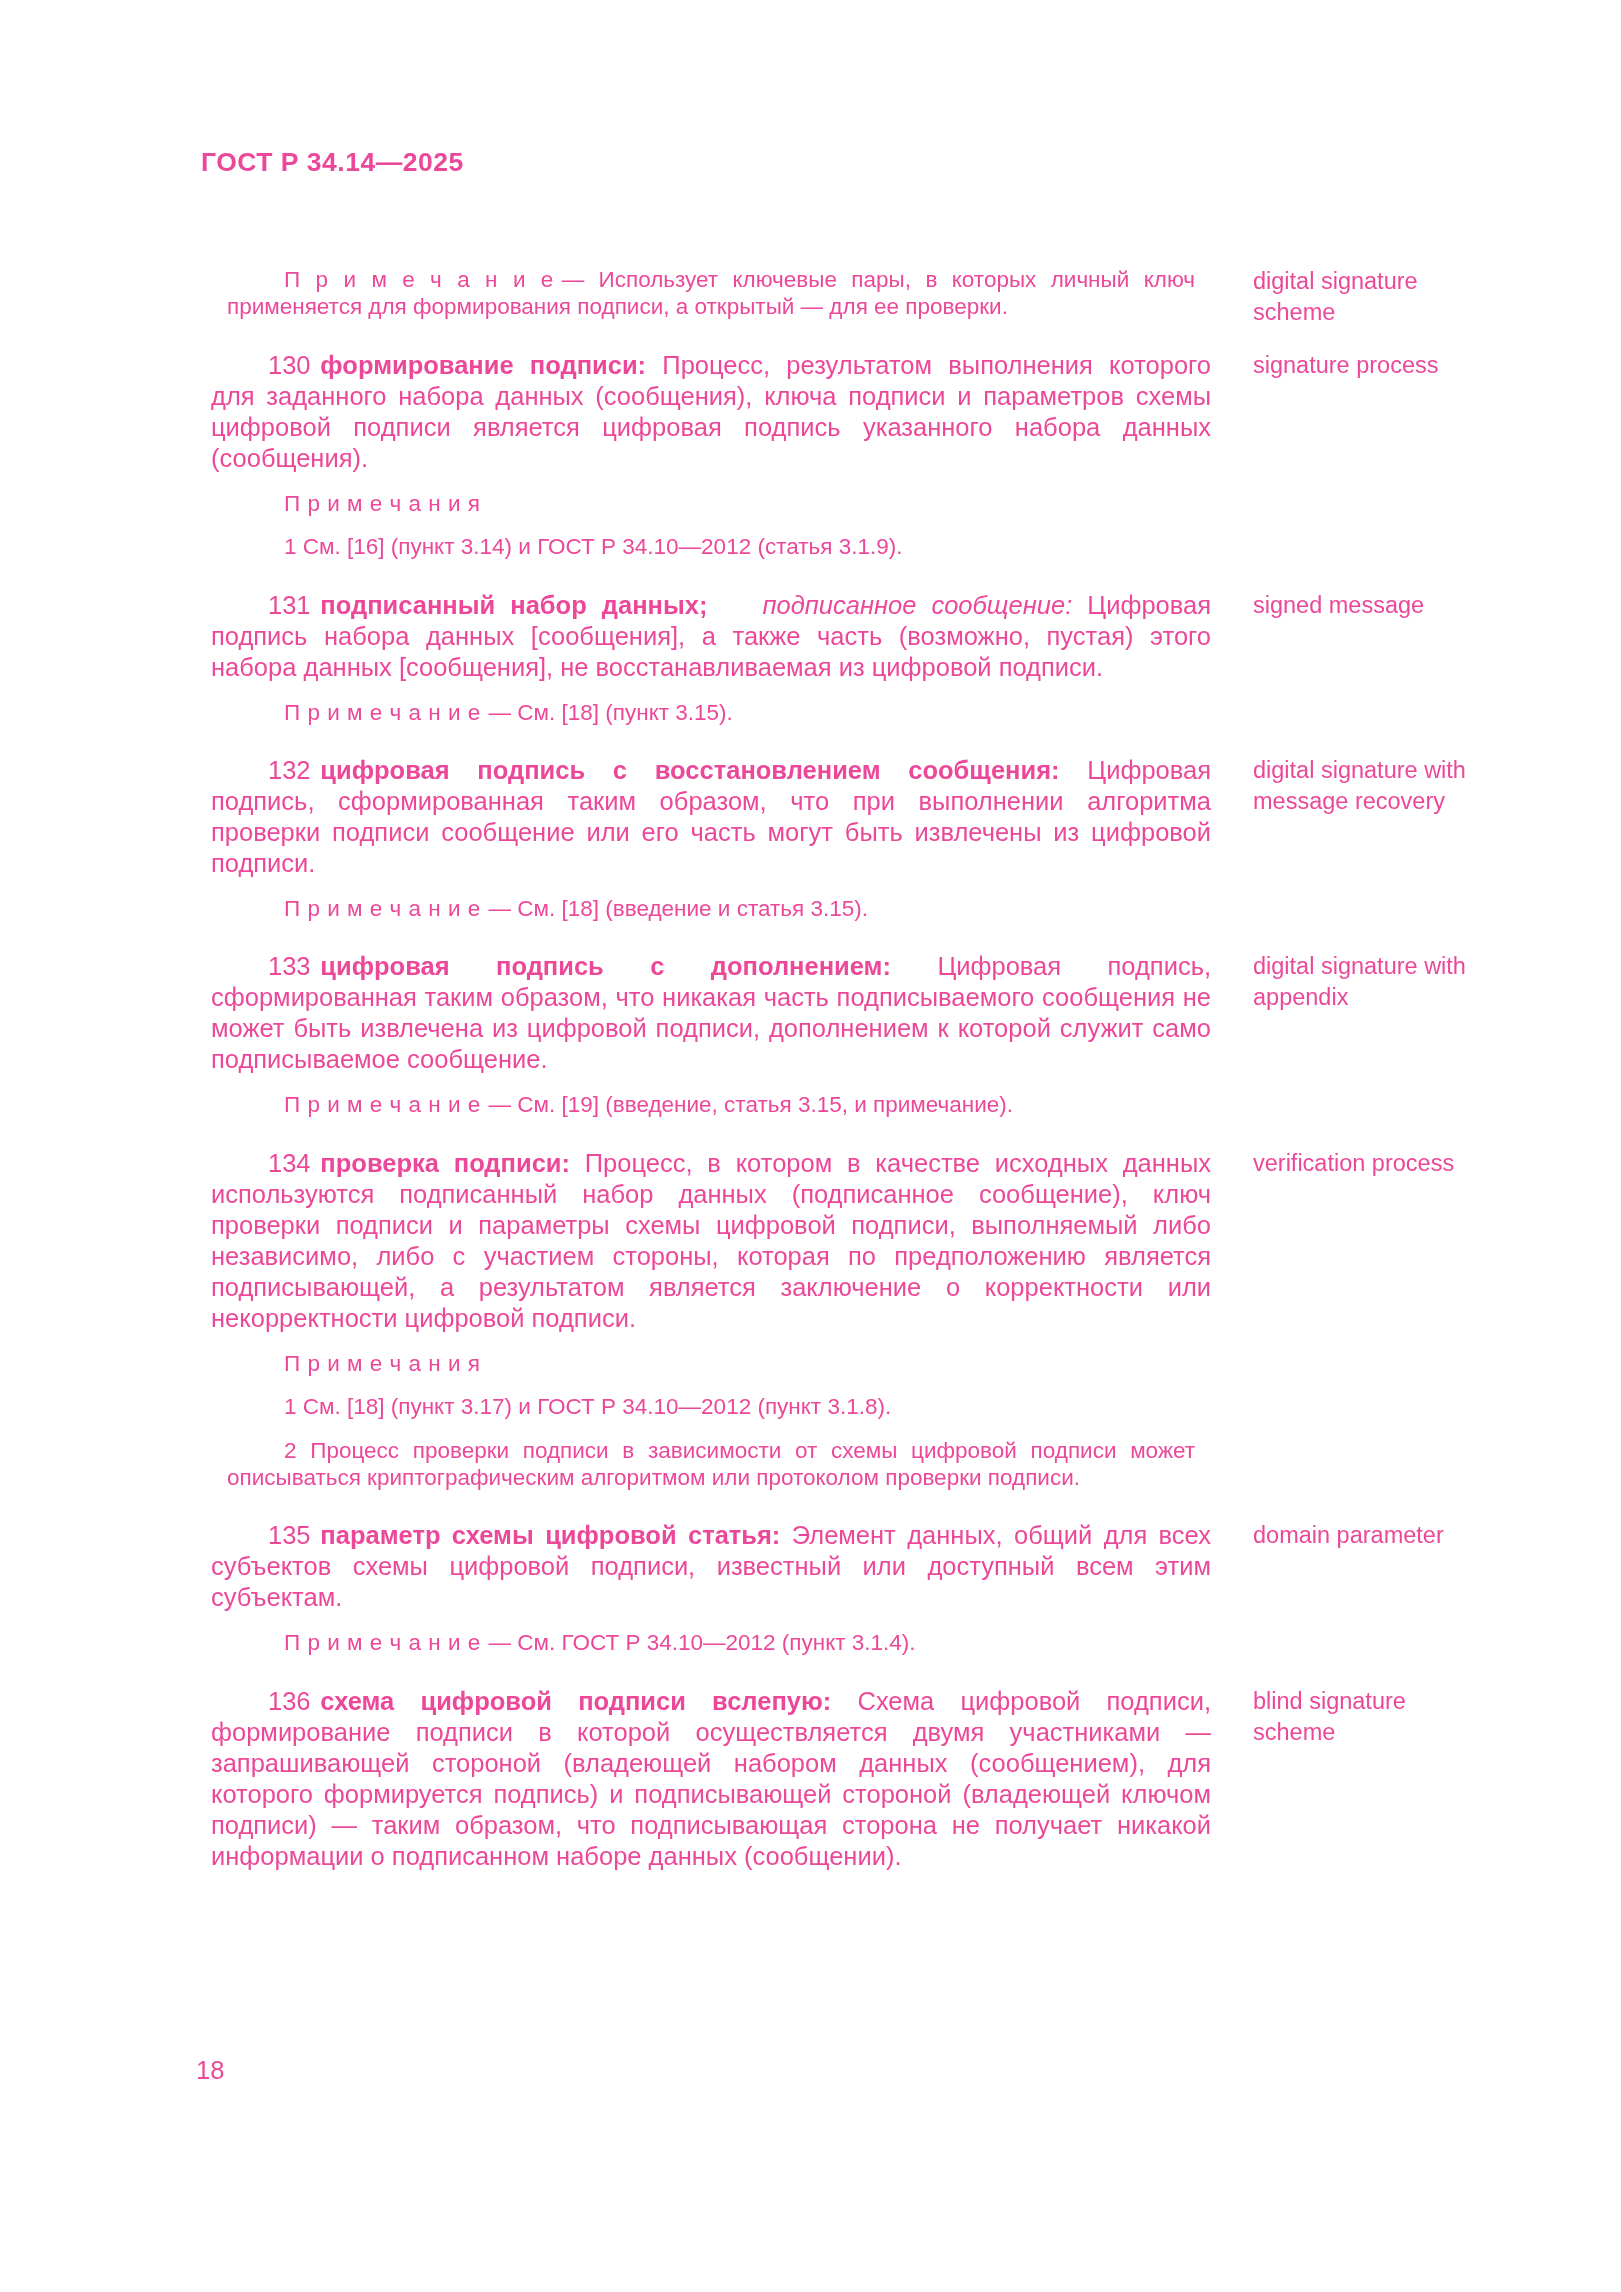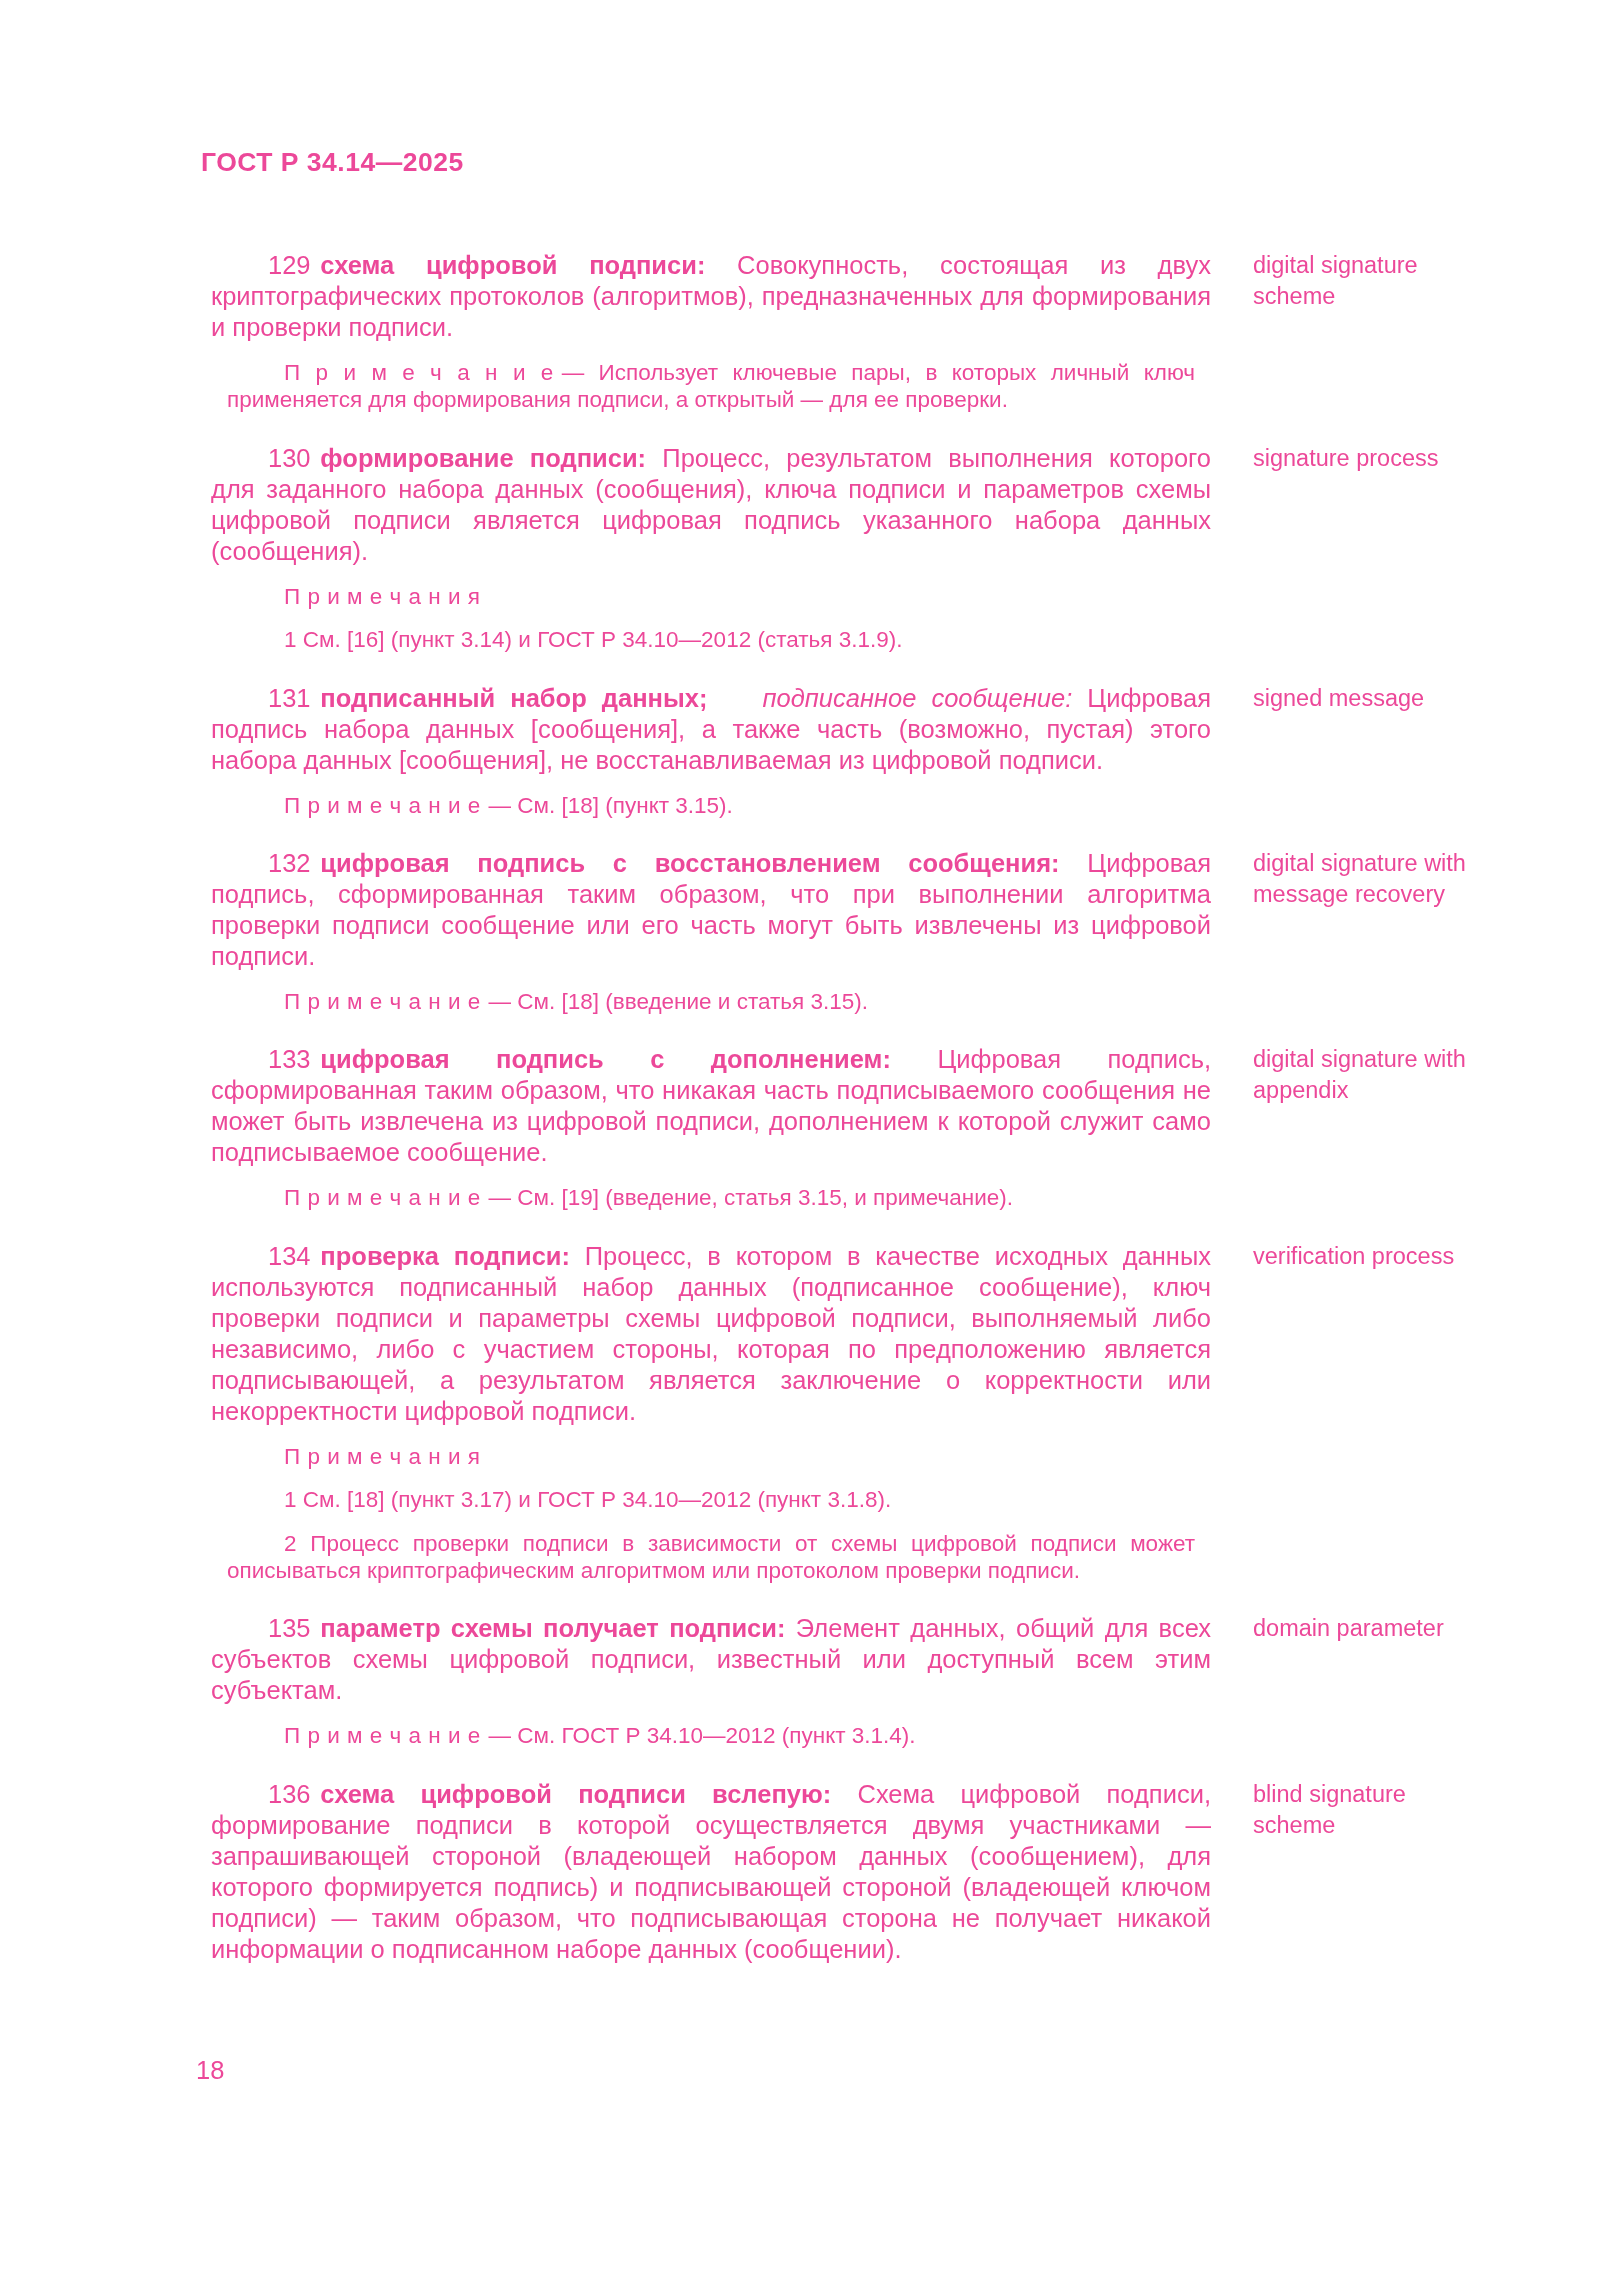--- a/index.html
+++ b/index.html
@@ -76,21 +76,20 @@
     font-size: 25.5px;
   }
 </style>
 </head>
 <body>
 
 <div class="page">
   <div class="doc-header">ГОСТ Р 34.14—2025</div>
   <main class="content">
       <section class="entry">
-        <p class="entry-def"><span class="num">129</span><span class="term">схема цифровой подписи:</span> <span class="def-body">Совокупность, состоящая из двух криптографических протоколов (алгоритмов), предназначенных для формирования и проверки подписи.</span></p>
         <div class="note">
           <p class="note-line"><span class="note-label">П р и м е ч а н и е</span><span class="note-text">— Использует ключевые пары, в которых личный ключ применяется для формирования подписи, а открытый — для ее проверки.</span></p>
         </div>
         <div class="entry-english">digital signature
 scheme</div>
       </section>
       <section class="entry">
         <p class="entry-def"><span class="num">130</span><span class="term">формирование подписи:</span> <span class="def-body">Процесс, результатом выполнения которого для заданного набора данных (сообщения), ключа подписи и параметров схемы цифровой подписи является цифровая подпись указанного набора данных (сообщения).</span></p>
         <div class="note">
           <p class="note-line"><span class="note-label">П р и м е ч а н и я</span></p>
@@ -124,21 +123,21 @@
       <section class="entry">
         <p class="entry-def"><span class="num">134</span><span class="term">проверка подписи:</span> <span class="def-body">Процесс, в котором в качестве исходных данных используются подписанный набор данных (подписанное сообщение), ключ проверки подписи и параметры схемы цифровой подписи, выполняемый либо независимо, либо с участием стороны, которая по предположению является подписывающей, а результатом является заключение о корректности или некорректности цифровой подписи.</span></p>
         <div class="note">
           <p class="note-line"><span class="note-label">П р и м е ч а н и я</span></p>
           <p class="note-line note-item">1 См. [18] (пункт 3.17) и ГОСТ Р 34.10—2012 (пункт 3.1.8).</p>
           <p class="note-line note-item">2 Процесс проверки подписи в зависимости от схемы цифровой подписи может описываться криптографическим алгоритмом или протоколом проверки подписи.</p>
         </div>
         <div class="entry-english">verification process</div>
       </section>
       <section class="entry">
-        <p class="entry-def"><span class="num">135</span><span class="term">параметр схемы получает подписи:</span> <span class="def-body">Элемент данных, общий для всех субъектов схемы цифровой подписи, известный или доступный всем этим субъектам.</span></p>
+        <p class="entry-def"><span class="num">135</span><span class="term">параметр схемы цифровой статья:</span> <span class="def-body">Элемент данных, общий для всех субъектов схемы цифровой подписи, известный или доступный всем этим субъектам.</span></p>
         <div class="note">
           <p class="note-line"><span class="note-label">П р и м е ч а н и е</span><span class="note-text">— См. ГОСТ Р 34.10—2012 (пункт 3.1.4).</span></p>
         </div>
         <div class="entry-english">domain parameter</div>
       </section>
       <section class="entry">
         <p class="entry-def"><span class="num">136</span><span class="term">схема цифровой подписи вслепую:</span> <span class="def-body">Схема цифровой подписи, формирование подписи в которой осуществляется двумя участниками — запрашивающей стороной (владеющей набором данных (сообщением), для которого формируется подпись) и подписывающей стороной (владеющей ключом подписи) — таким образом, что подписывающая сторона не получает никакой информации о подписанном наборе данных (сообщении).</span></p>
         <div class="entry-english">blind signature
 scheme</div>
       </section>

